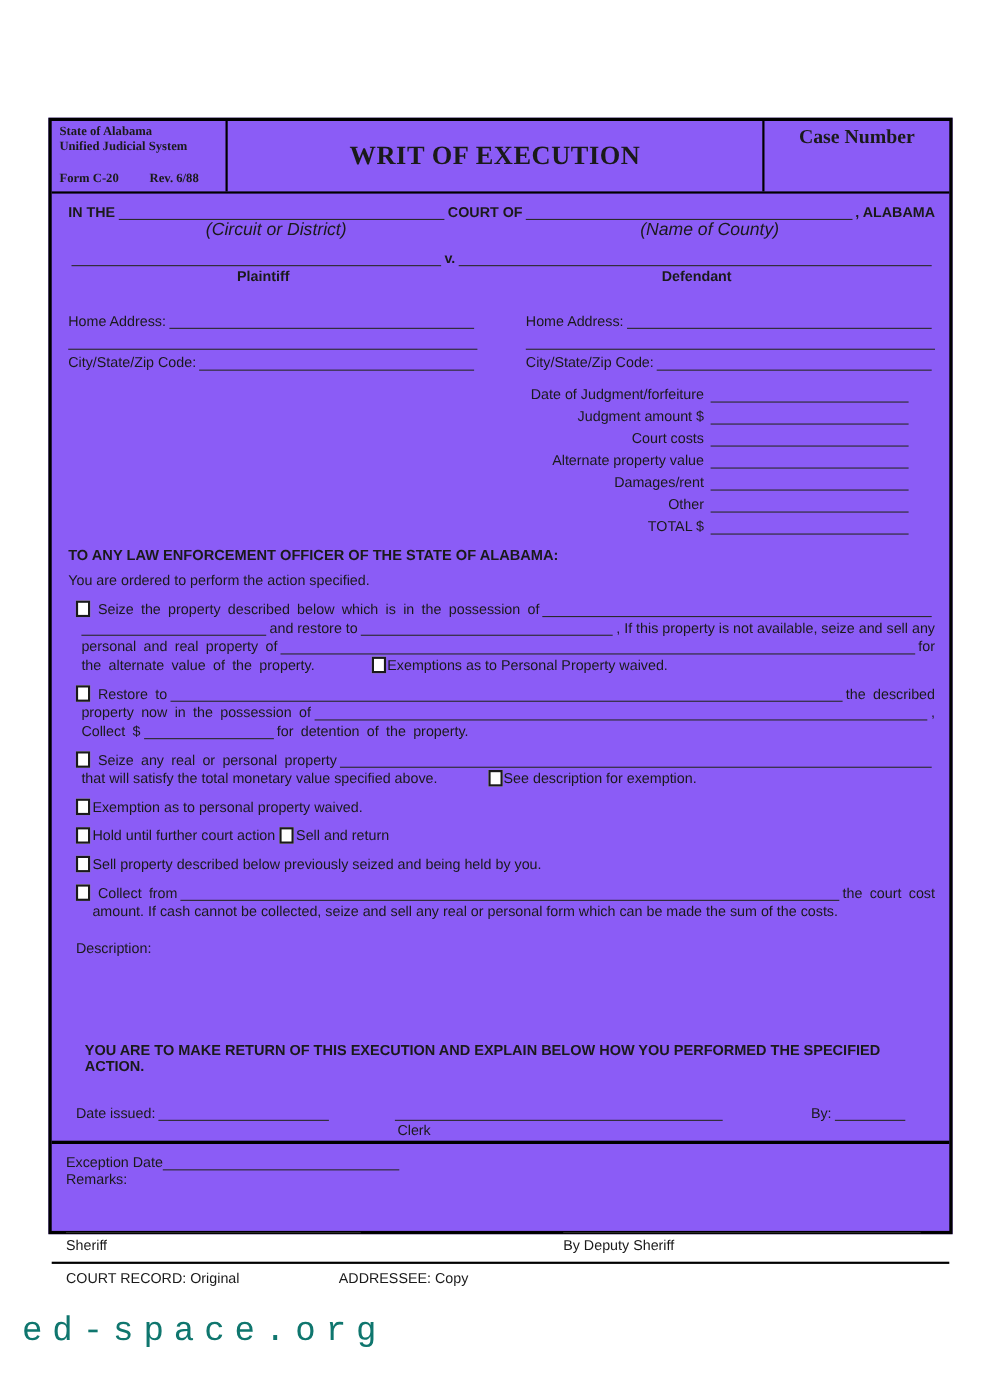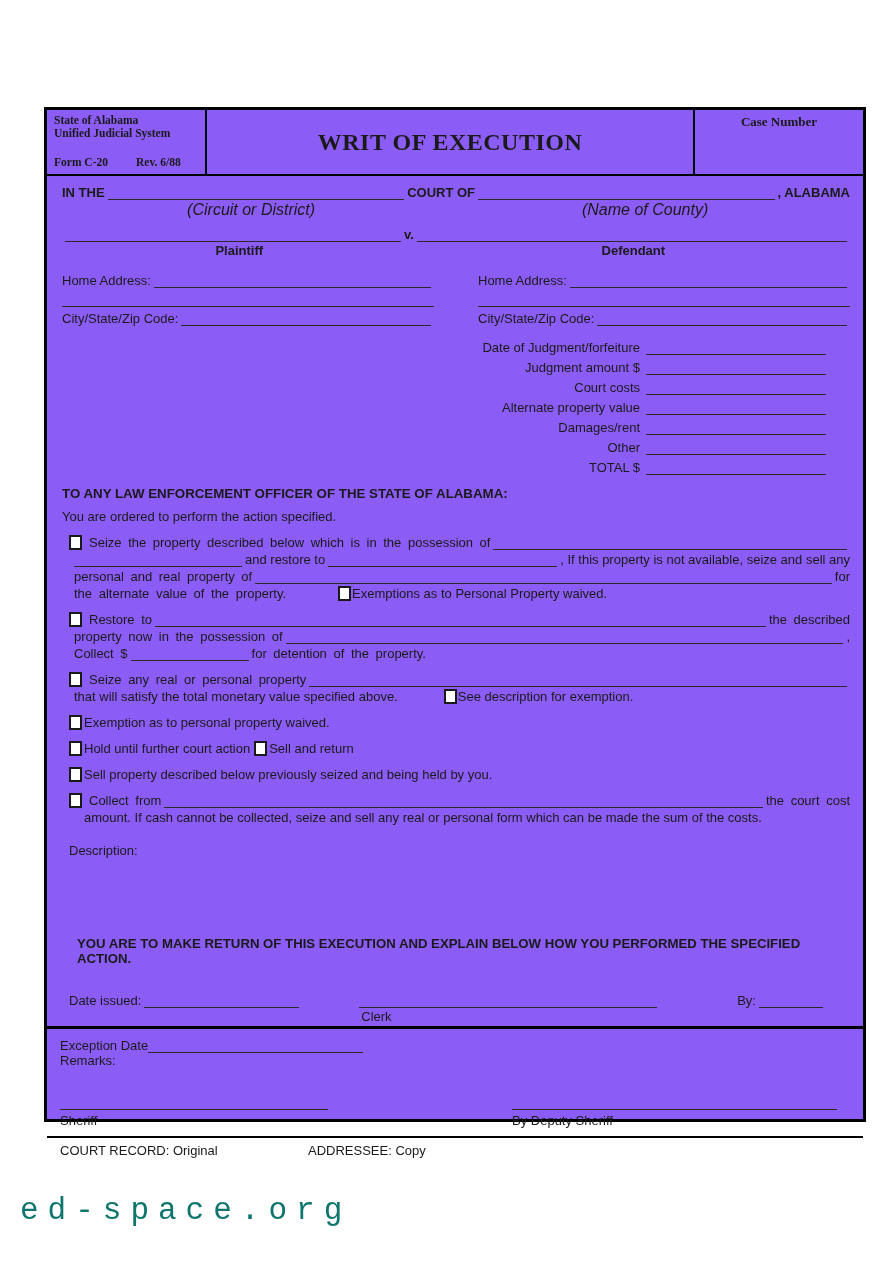--- a/index.html
+++ b/index.html
@@ -18,38 +18,38 @@
     width:160px; border-right:2px solid #000; padding:4px 7px 5px;
     display:flex; flex-direction:column; justify-content:space-between;
     font-family:"Liberation Serif", serif; font-weight:700; font-size:11.5px; line-height:1.15;
   }
   .formno { display:flex; }
   .formno span:last-child { margin-left:28px; }
   .h-center { flex:1; display:flex; align-items:center; justify-content:center; }
   .title { font-family:"Liberation Serif", serif; font-weight:700; font-size:24px; letter-spacing:.5px; }
   .h-right {
     width:170px; border-left:2px solid #000; padding:4px 6px;
-    font-family:"Liberation Serif", serif; font-weight:700; font-size:13px; text-align:center;
+    font-family:"Liberation Serif", serif; font-weight:700; font-size:18px; text-align:center;
   }
   
   .bd { flex:1; padding:8px 13px 0 15px; display:flex; flex-direction:column; }
   .row { display:flex; align-items:flex-end; }
   .b { font-weight:700; }
   .ul { border-bottom:1.5px solid #2a2a2a; height:16px; margin:0 3px; display:inline-block; }
   .grow { flex:1; }
   .hints { display:flex; font-style:italic; font-size:16px; margin-top:1px; }
   .hints div { text-align:center; }
   .hint-l { width:48%; } .hint-r { width:52%; }
   .vrow { margin-top:7px; }
   .vrow .ul-l { flex:1; } .vrow .ul-r { flex:1.28; }
   .names { display:flex; font-weight:700; margin-top:1px; }
   .names .nl { width:45%; text-align:center; }
   .names .nr { flex:1; text-align:center; }
   
-  .addr { display:flex; margin-top:14px; gap:44px; }
+  .addr { display:flex; margin-top:25px; gap:44px; }
   .col { flex:1; }
   .col .row + .row { margin-top:3px; }
   .blank-line { margin-top:13px; }
   
   .judg { width:420px; margin-left:auto; margin-right:24px; margin-top:9px; }
   .jrow { display:flex; align-items:flex-end; height:20px; }
   .jrow .jl { flex:1; text-align:right; }
   .jrow .ul { width:180px; margin:0 0 0 6px; }
   
   .sec-head { font-weight:700; margin-top:11px; font-size:13.3px; }

